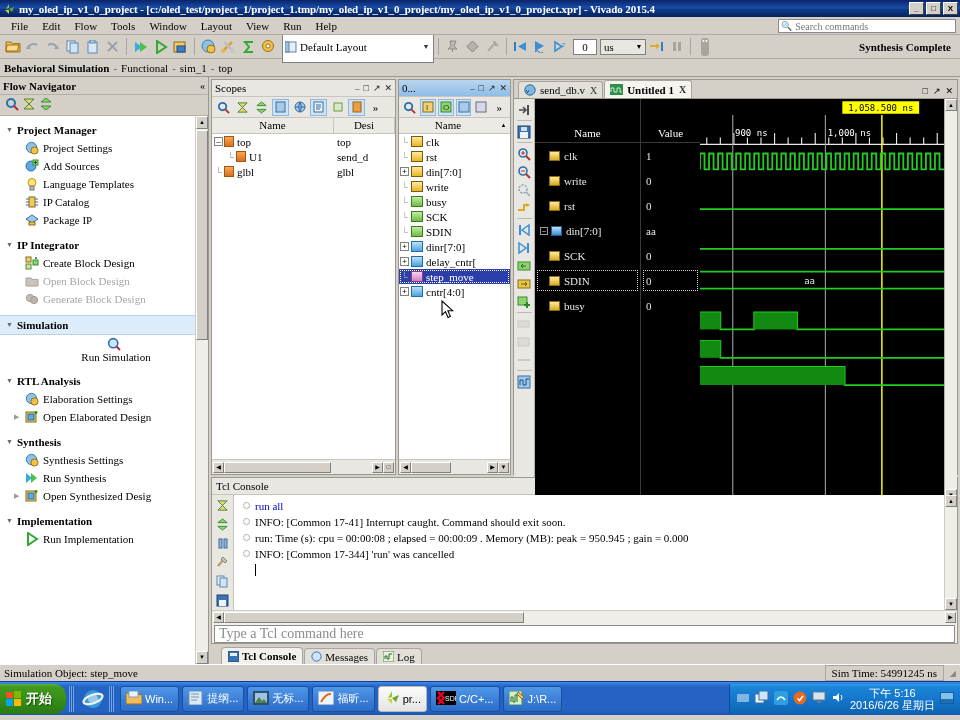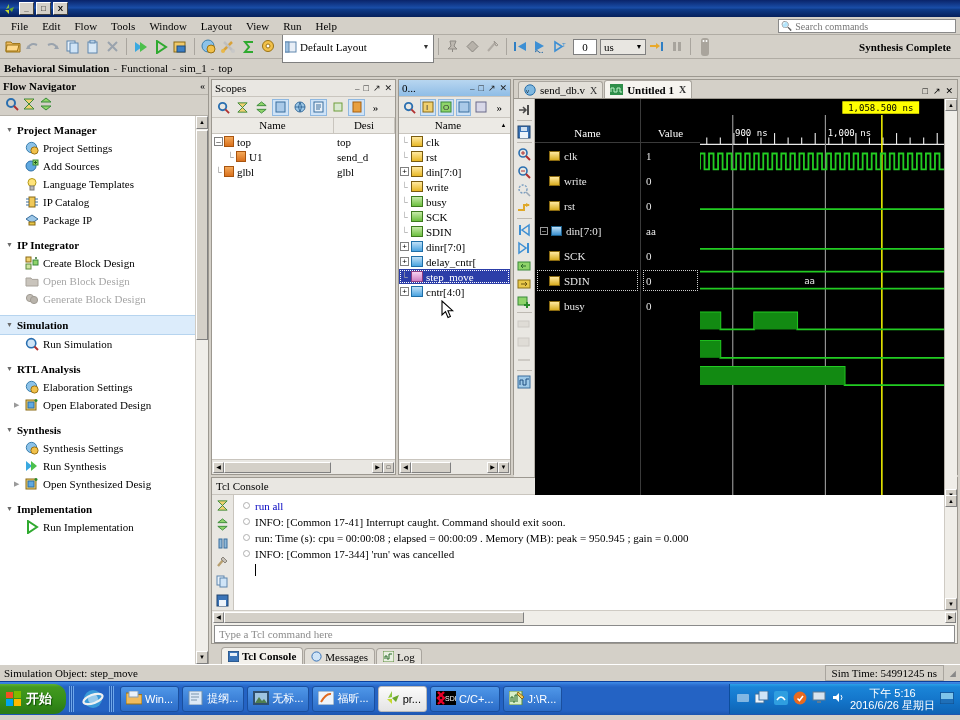--- a/index.html
+++ b/index.html
@@ -218,21 +218,21 @@
   .tline2 .bul{position:absolute;left:6px;top:4px;width:7px;height:7px;border-radius:50%;
                border:1px solid #b0b0b0;}
   .cmd{color:#0000c0;}
   .caret{display:inline-block;width:1px;height:12px;background:#000;vertical-align:-2px;}
   .tcl-sb{position:absolute;right:0;top:0;bottom:0;width:13px;background:#f0eee9;border-left:1px solid #cfcbc4;}
   .tcl-sb .up,.tcl-sb .dn{height:12px;background:#d4d0c8;border:1px solid #fff;
       border-right-color:#808080;border-bottom-color:#808080;font-size:6px;text-align:center;line-height:10px;}
   .tcl-sb .dn{position:absolute;bottom:0;left:0;right:0;}
   .tcl-hsb{height:13px;background:#f0eee9;border-top:1px solid #cfcbc4;display:flex;align-items:center;padding:0 1px;}
   .tcl-input{height:18px;margin:2px 2px 0 2px;background:#fff;border:1px solid #8a8a8a;
-             display:flex;align-items:center;padding-left:4px;font-size:11px;color:#8c8c8c;}
+             display:flex;align-items:center;padding-left:4px;font-size:14px;color:#8c8c8c;}
   .tcl-tabs{height:20px;display:flex;align-items:flex-end;background:#d4d0c8;padding-left:12px;gap:1px;}
 
   
   #statusbar{height:17px;display:flex;align-items:center;background:#d4d0c8;
              border-top:1px solid #fff;padding:0 4px;font-size:11px;}
   #statusbar .right{margin-left:auto;display:flex;align-items:center;}
   #statusbar .simtime{border:1px solid #a9a59e;padding:0 6px;line-height:14px;background:#d4d0c8;}
   #statusbar .grip{width:12px;text-align:right;color:#888;font-size:8px;}
 
   
@@ -264,20 +264,21 @@
 <body>
 
 <div id="titlebar">
   <span class="tico">
     <svg class="ic-svg" width="12" height="12" viewBox="0 0 12 12">
         <path d="M6 1 L3 6 L6 5 Z" fill="#8dc63f"></path>
         <path d="M6 11 L2 7 L6 7 Z" fill="#c8d92e"></path>
         <path d="M6 6 L11 4 L9 9 Z" fill="#6aa82b"></path>
       </svg>
   </span>
+  <span class="ttxt">my_oled_ip_v1_0_project - [c:/oled_test/project_1/project_1.tmp/my_oled_ip_v1_0_project/my_oled_ip_v1_0_project.xpr] - Vivado 2015.4</span>
   <span class="winbtns">
     <span class="winbtn">_</span>
     <span class="winbtn">□</span>
     <span class="winbtn">X</span>
   </span>
 </div>
 
 <div id="menubar">
   <span class="mi">File</span>
   <span class="mi">Edit</span>
@@ -564,21 +565,21 @@
                 <circle cx="9" cy="8" r="3.6" fill="#b8b3ab" stroke="#a09b93"></circle>
               </svg>
             </span>
             <span>Generate Block Design</span>
           </div>
           <div style="height: 7px;"></div>
           <div class="fn-sec sel">
             <span class="tri">▼</span>
             <span>Simulation</span>
           </div>
-          <div class="fn-item" style="position: relative;">
+          <div class="fn-item" style="position: relative; flex-direction: column;">
             <span class="ic">
               <svg width="14" height="14" viewBox="0 0 14 14">
                 <circle cx="6.2" cy="6.2" r="4.6" fill="#cfe4f7" stroke="#2a6fb0" stroke-width="1.6"></circle>
                 <path d="M9.5 9.5 L13 13" stroke="#b03030" stroke-width="2"></path>
               </svg>
             </span>
             <span>Run Simulation</span>
           </div>
           <div style="height: 7px;"></div>
           <div class="fn-sec">

